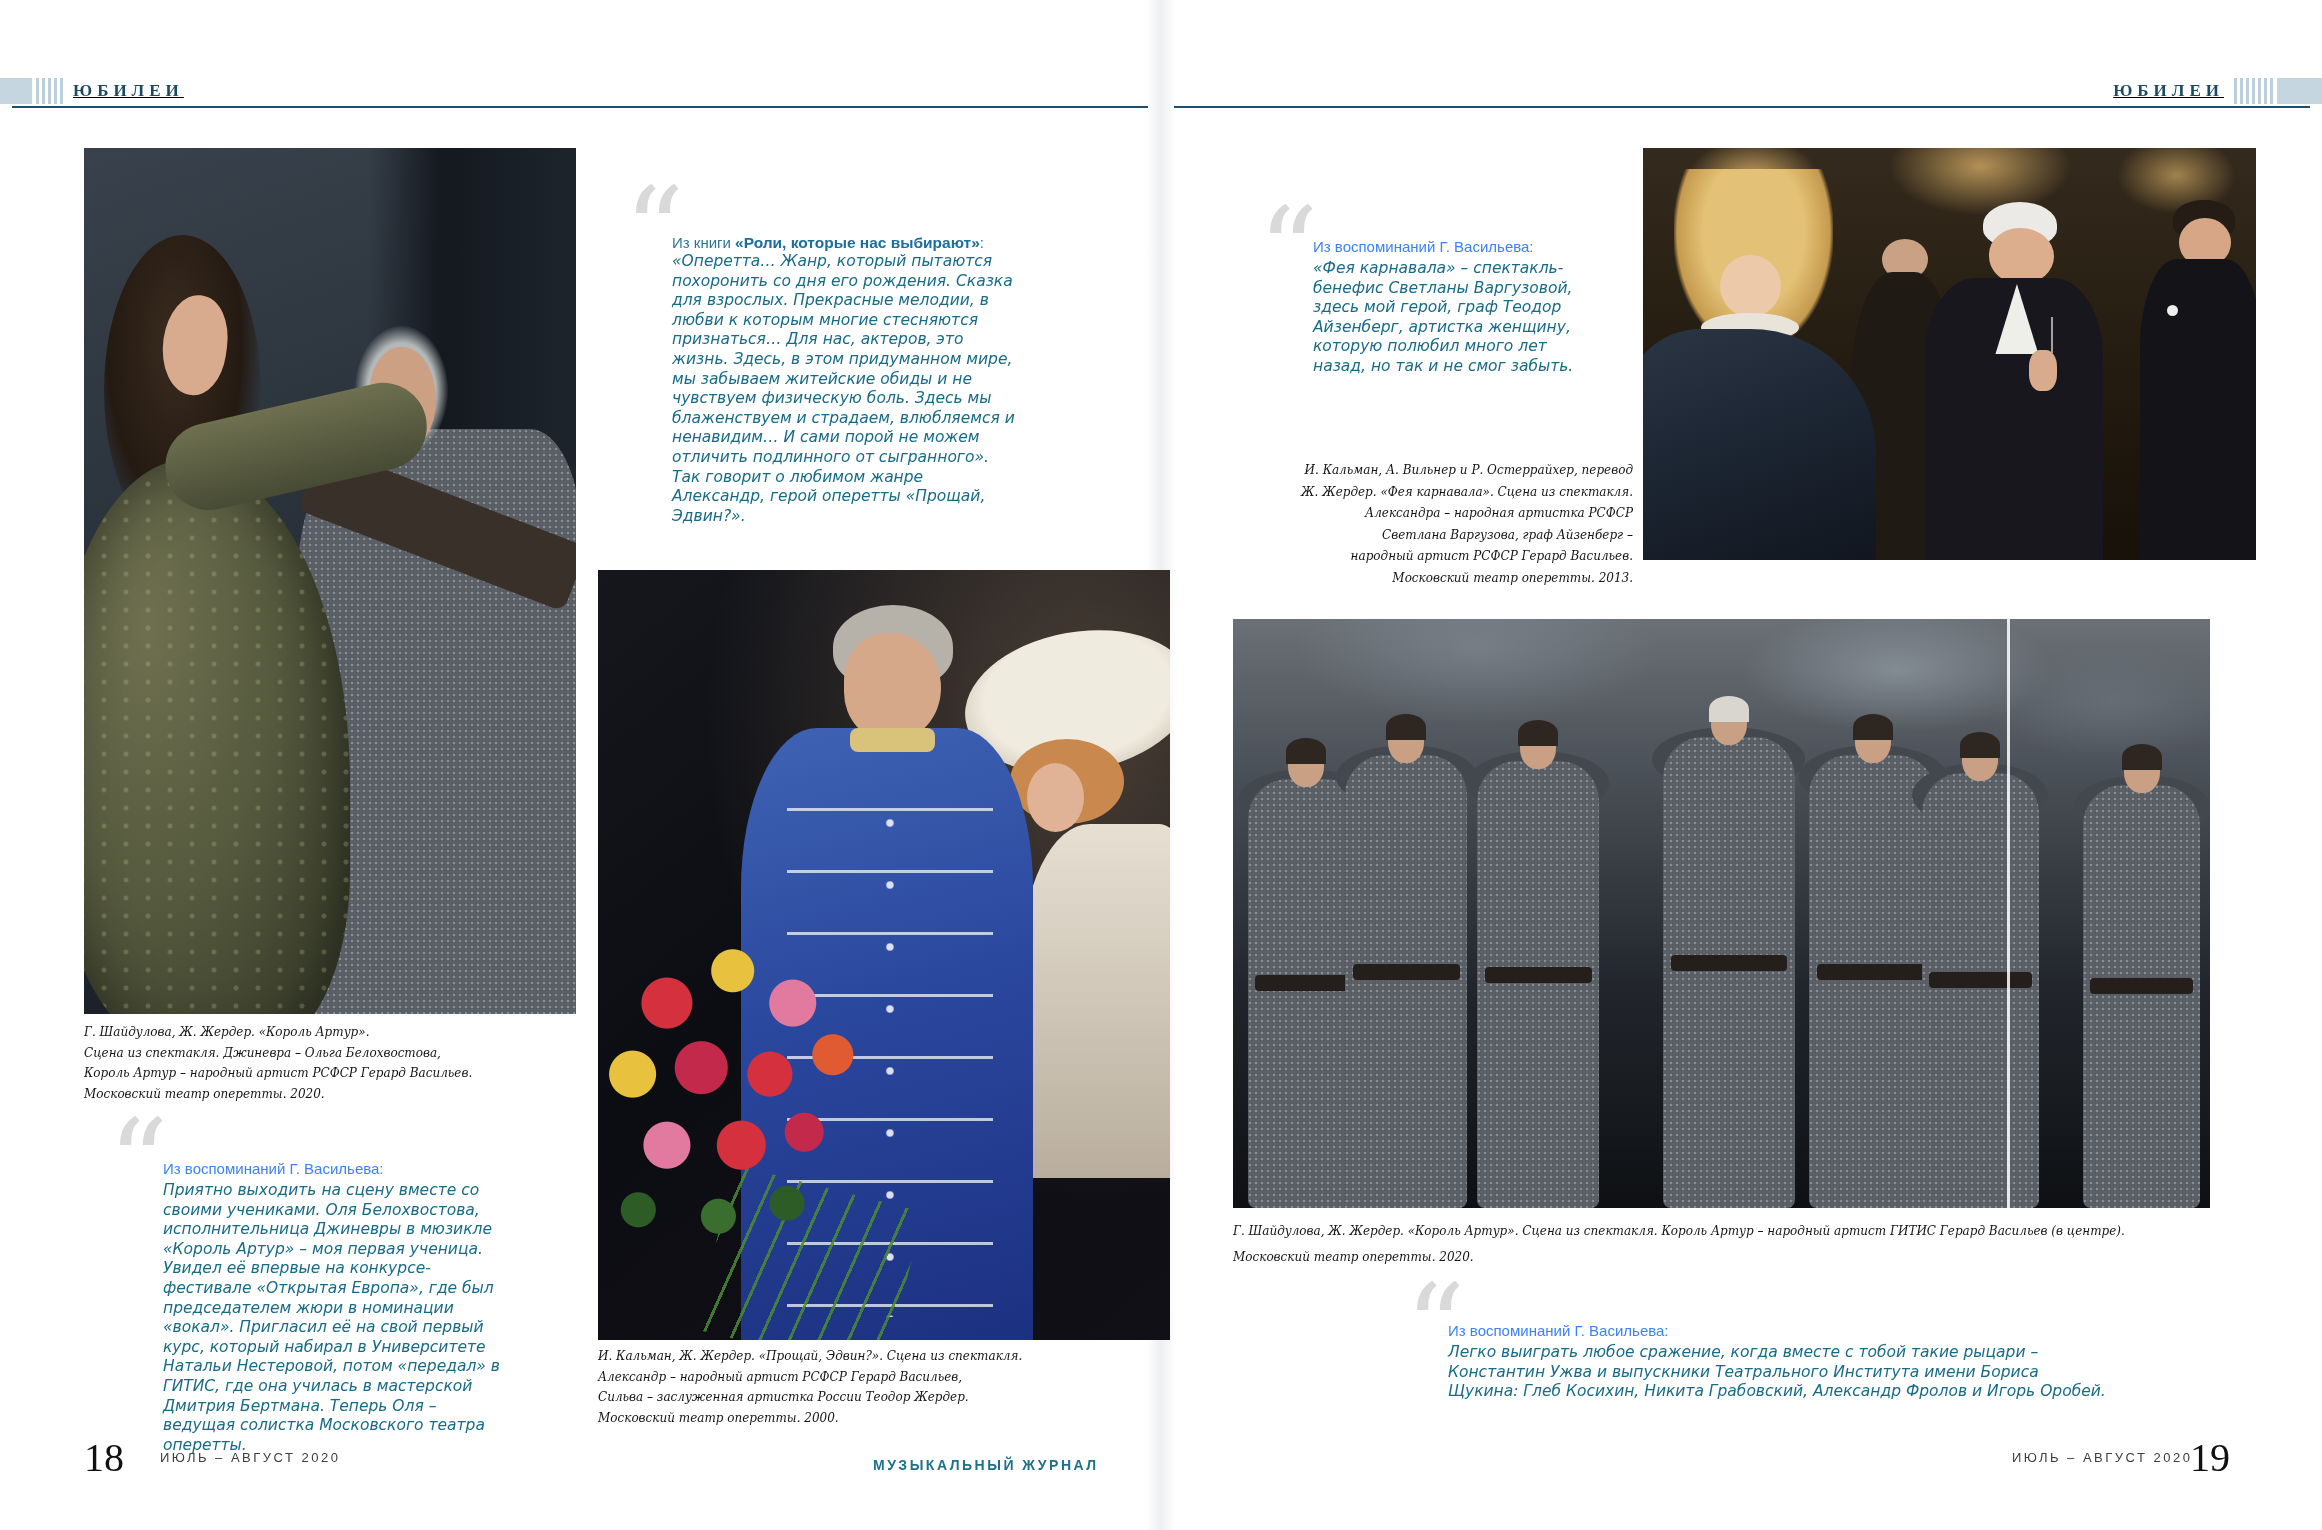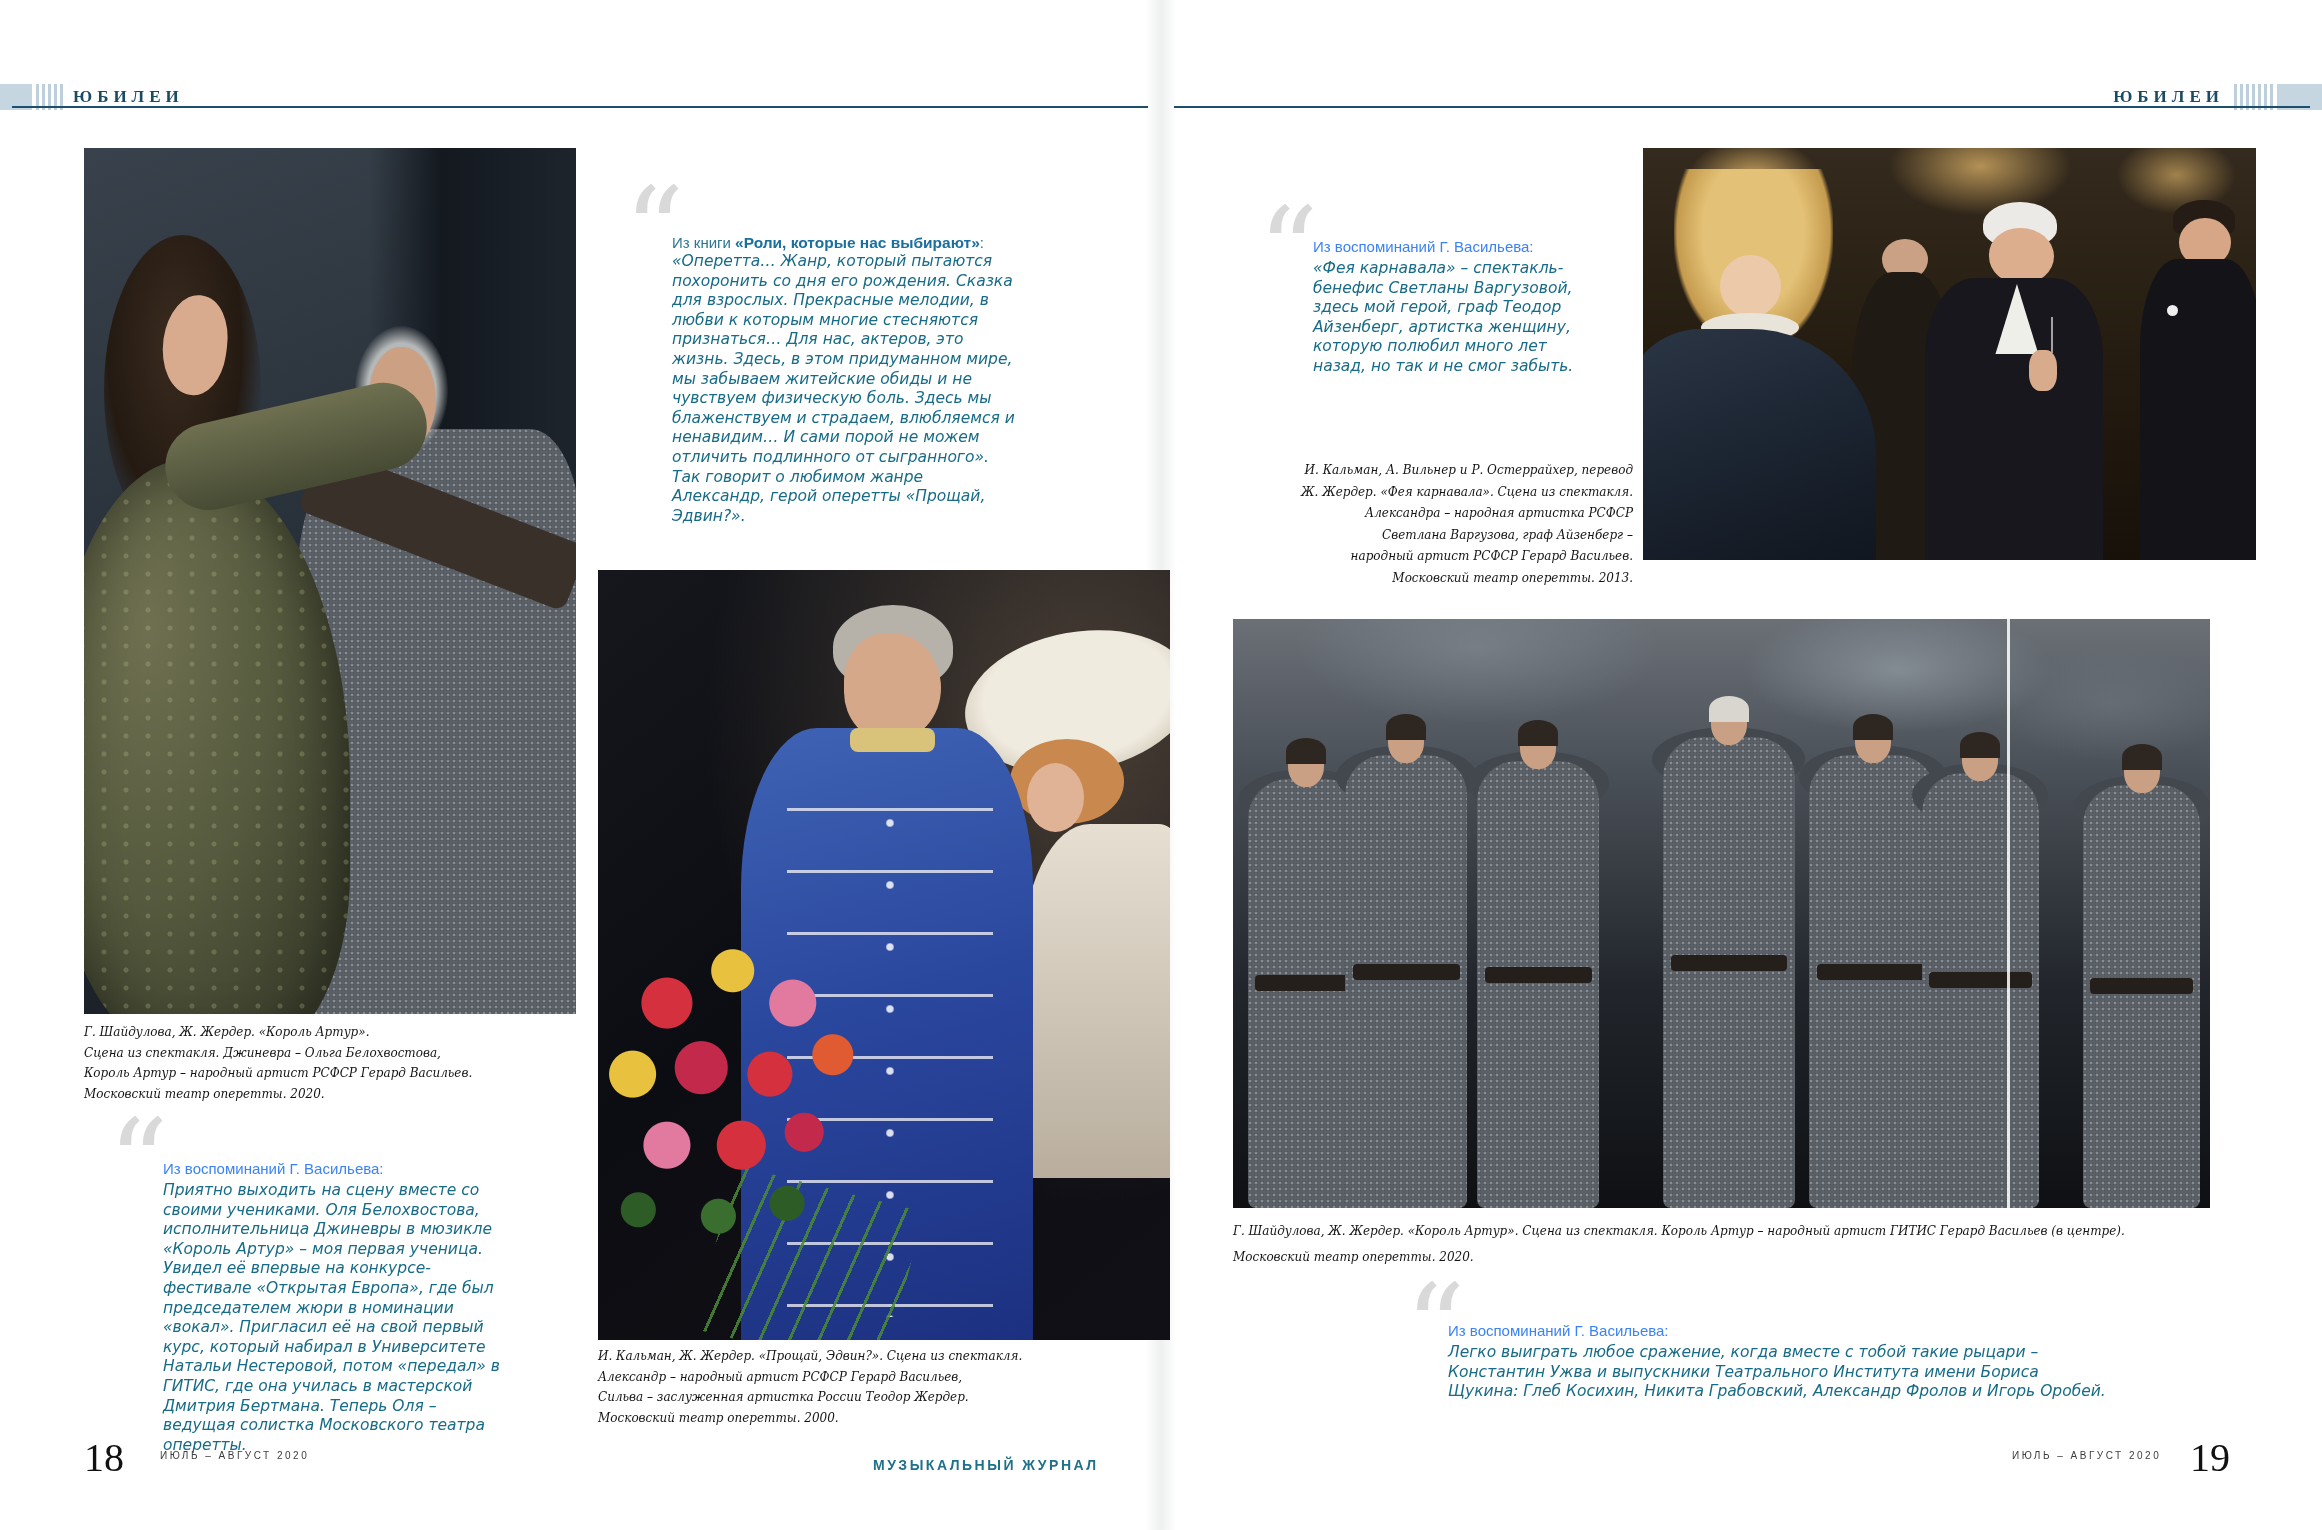--- a/index.html
+++ b/index.html
@@ -1,19 +1,19 @@
 <!DOCTYPE html>
 <html lang="ru"><head>
 <meta charset="utf-8">
 <style>
   html,body{margin:0;padding:0;background:#e8e8e8;}
   .spread{position:relative;width:2322px;height:1530px;background:#ffffff;overflow:hidden;
           font-family:"Liberation Sans",sans-serif;}
   
-  .hdr-row{position:absolute;top:84px;height:26px;display:flex;align-items:center;}
+  .hdr-row{position:absolute;top:78px;height:26px;display:flex;align-items:center;text-decoration:underline;}
   .hdr-left{left:0;}
   .hdr-right{right:0;flex-direction:row;}
   .hdr-bar{width:32px;height:26px;background:#c6d6e0;}
   .hdr-bar.right{width:45px;}
   .stripes{display:flex;gap:3px;margin:0 4px;}
   .stripes i{display:block;width:3px;height:26px;background:#bccfdb;}
   .section-label{font-family:"Liberation Serif",serif;font-weight:700;font-size:17px;
                  letter-spacing:5px;color:#1b4a63;margin:0 6px;}
   .hdr-rule{position:absolute;top:106px;height:2px;background:#1c4f6b;}
   .hdr-rule.l{left:12px;width:1136px;}
@@ -132,21 +132,21 @@
               color:#186b86;}
   .quote-lead{font-size:15px;color:#2b7690;}
   .quote-lead b{font-size:15.5px;font-weight:700;color:#1a6f9e;font-style:normal;}
   
   .caption{position:absolute;font-family:"DejaVu Serif",serif;font-style:italic;font-size:12px;
            line-height:20.5px;color:#141414;}
   .caption.wide{line-height:26px;}
   .caption.right{text-align:right;line-height:21.5px;}
   
   .pageno{position:absolute;font-family:"Liberation Serif",serif;font-size:40px;line-height:1;color:#111;}
-  .issue{position:absolute;font-size:10px;letter-spacing:2.5px;color:#3c3c3c;text-align:right;}
+  .issue{position:absolute;font-size:13px;letter-spacing:2.5px;color:#3c3c3c;text-align:right;}
   .journal{position:absolute;font-size:14px;font-weight:700;letter-spacing:2.5px;color:#1f7089;}
 </style>
 </head>
 <body>
 
 <div class="spread">
 
   <div class="hdr-row hdr-left">
     <span class="hdr-bar"></span>
     <span class="stripes">

